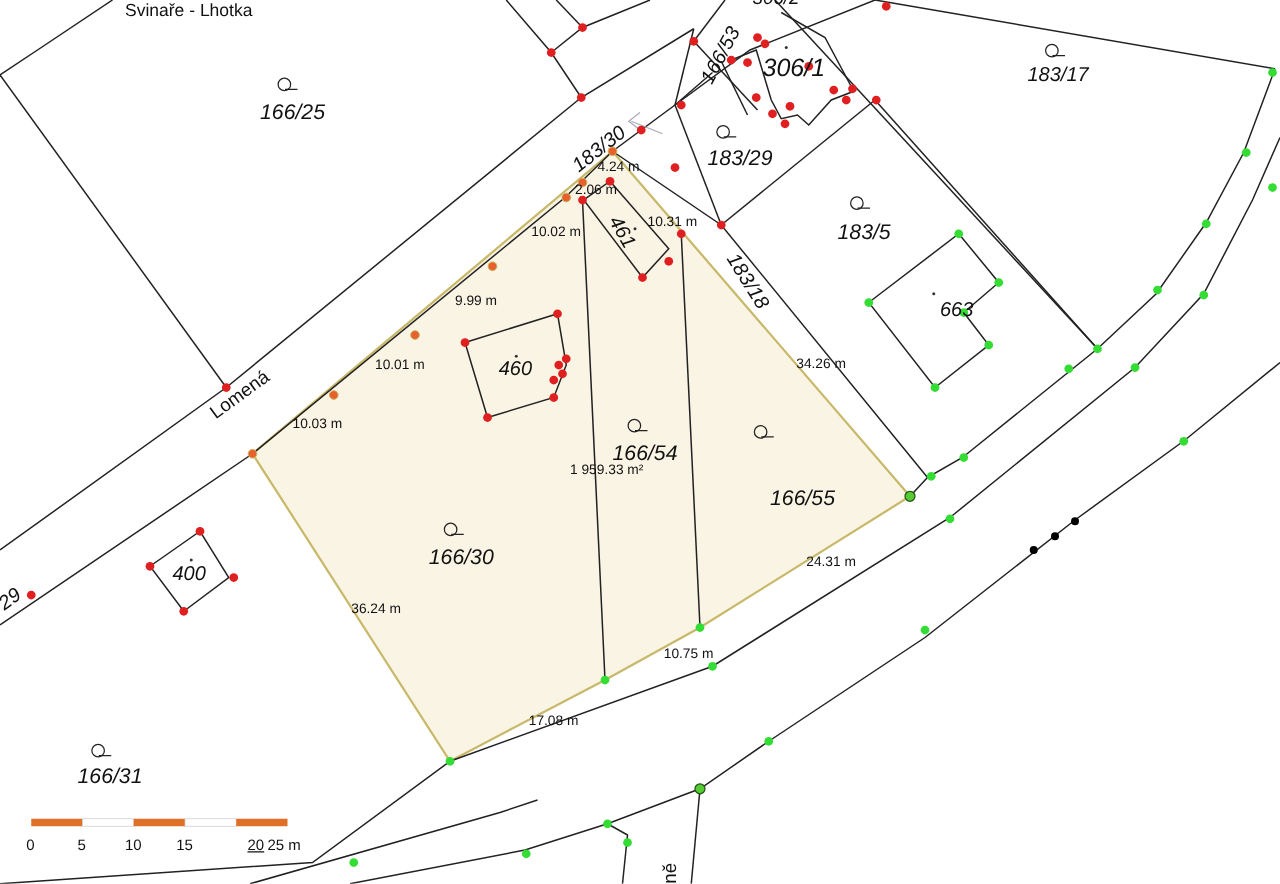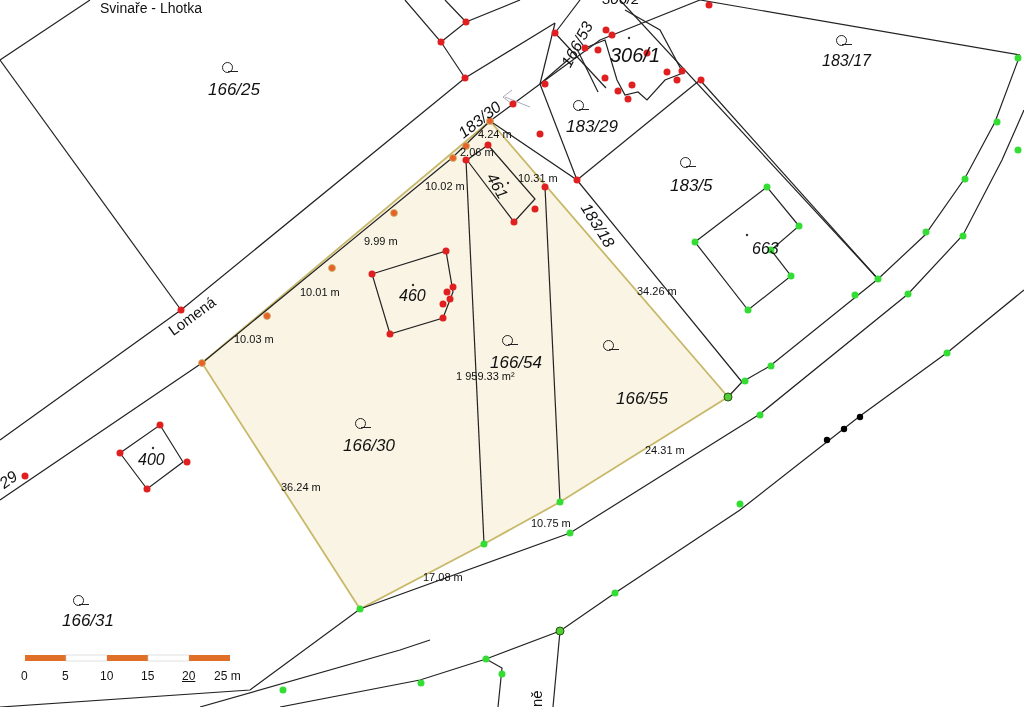--- a/index.html
+++ b/index.html
@@ -273,14 +273,14 @@
 <div class="lbl meas" style="left:531px;top:517px;">10.75 m</div>
 <div class="lbl meas" style="left:423px;top:571px;">17.08 m</div>
 <div class="lbl meas" style="left:281px;top:481px;">36.24 m</div>
 
 <div class="lbl meas" style="left:456px;top:370px;">1 959.33 m²</div>
 
 <div class="lbl scale-num" style="left:21px;">0</div>
 <div class="lbl scale-num" style="left:62px;">5</div>
 <div class="lbl scale-num" style="left:100px;">10</div>
 <div class="lbl scale-num" style="left:141px;">15</div>
-<div class="lbl scale-num" style="left:182px;text-decoration:underline;">20</div>
+<div class="lbl scale-num" style="left:198px;text-decoration:underline;">20</div>
 <div class="lbl scale-num" style="left:214px;">25 m</div>
 
 </body></html>

